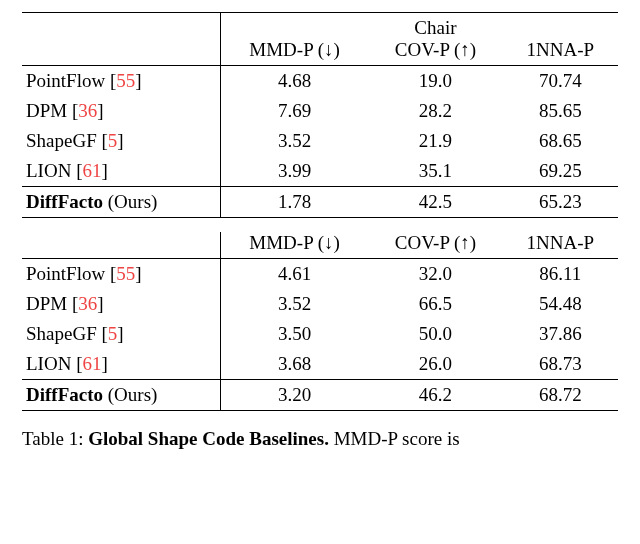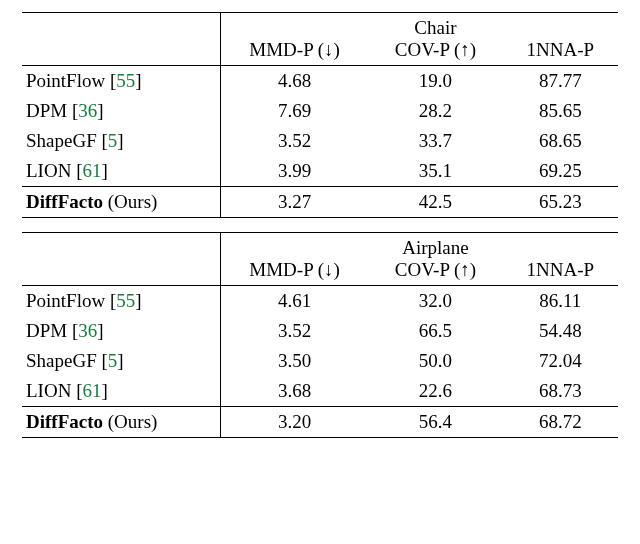--- a/index.html
+++ b/index.html
@@ -24,21 +24,21 @@
   td, th {
     padding: 4px 8px;
     text-align: center;
     font-weight: normal;
   }
   td.label {
     text-align: left;
     padding-left: 4px;
   }
   .cite {
-    color: #15803d;
+    color: #ef4444;
   }
   .bold { font-weight: bold; }
   .caption {
     font-size: 19px;
     line-height: 1.25;
     padding-top: 2px;
   }
   
   .top-thick { border-top: 1.6px solid #000; margin-top: 14px; }
   .bot-thick { border-bottom: 1.6px solid #000; font-family: Liberation Serif, serif; }
@@ -71,66 +71,60 @@
       </td>
       <td>1NNA-P</td>
     </tr>
 
     <tr>
       <td class="label">
         <span>PointFlow</span> [<span class="cite">55</span>]
       </td>
       <td class="vbar-left">4.68</td>
       <td>19.0</td>
-      <td>87.77</td>
+      <td>70.74</td>
     </tr>
     <tr>
       <td class="label">
         <span>DPM</span> [<span class="cite">36</span>]
       </td>
       <td class="vbar-left">7.69</td>
       <td>28.2</td>
       <td>85.65</td>
     </tr>
     <tr>
       <td class="label">
         <span>ShapeGF</span> [<span class="cite">5</span>]
       </td>
       <td class="vbar-left">3.52</td>
-      <td>33.7</td>
+      <td>21.9</td>
       <td>68.65</td>
     </tr>
     <tr class="bot-thin">
       <td class="label">
         <span>LION</span> [<span class="cite">61</span>]
       </td>
       <td class="vbar-left">3.99</td>
       <td>35.1</td>
       <td>69.25</td>
     </tr>
 
     <tr class="bold bot-thick">
       <td class="label">
         <span class="bold">DiffFacto</span><span style="font-weight:normal"> (Ours)</span>
       </td>
-      <td class="vbar-left">3.27</td>
+      <td class="vbar-left">1.78</td>
       <td>42.5</td>
       <td>65.23</td>
     </tr>
   </tbody>
     </table>
 
   <table>
     <tbody>
-        <tr class="super-hdr top-thick">
-      <td class="label"></td>
-      <td class="vbar-left"></td>
-      <td>Airplane</td>
-      <td></td>
-    </tr>
     <tr class="sub-hdr bot-thin">
       <td class="label"></td>
       <td class="vbar-left">
         <span>MMD-P</span><span> (↓)</span>
       </td>
       <td>
         <span>COV-P</span><span> (↑)</span>
       </td>
       <td>1NNA-P</td>
     </tr>
@@ -150,35 +144,39 @@
       <td class="vbar-left">3.52</td>
       <td>66.5</td>
       <td>54.48</td>
     </tr>
     <tr>
       <td class="label">
         <span>ShapeGF</span> [<span class="cite">5</span>]
       </td>
       <td class="vbar-left">3.50</td>
       <td>50.0</td>
-      <td>72.04</td>
+      <td>37.86</td>
     </tr>
     <tr class="bot-thin">
       <td class="label">
         <span>LION</span> [<span class="cite">61</span>]
       </td>
       <td class="vbar-left">3.68</td>
-      <td>22.6</td>
+      <td>26.0</td>
       <td>68.73</td>
     </tr>
 
     <tr class="bold bot-thick">
       <td class="label">
         <span class="bold">DiffFacto</span><span style="font-weight:normal"> (Ours)</span>
       </td>
       <td class="vbar-left">3.20</td>
-      <td>56.4</td>
+      <td>46.2</td>
       <td>68.72</td>
     </tr>
   </tbody>
     </table>
 
+  <div class="caption">
+    <span>Table 1:</span>
+    <span class="bold">Global Shape Code Baselines.</span><span> MMD-P score is</span>
+  </div>
 </div>
 
 </body></html>

